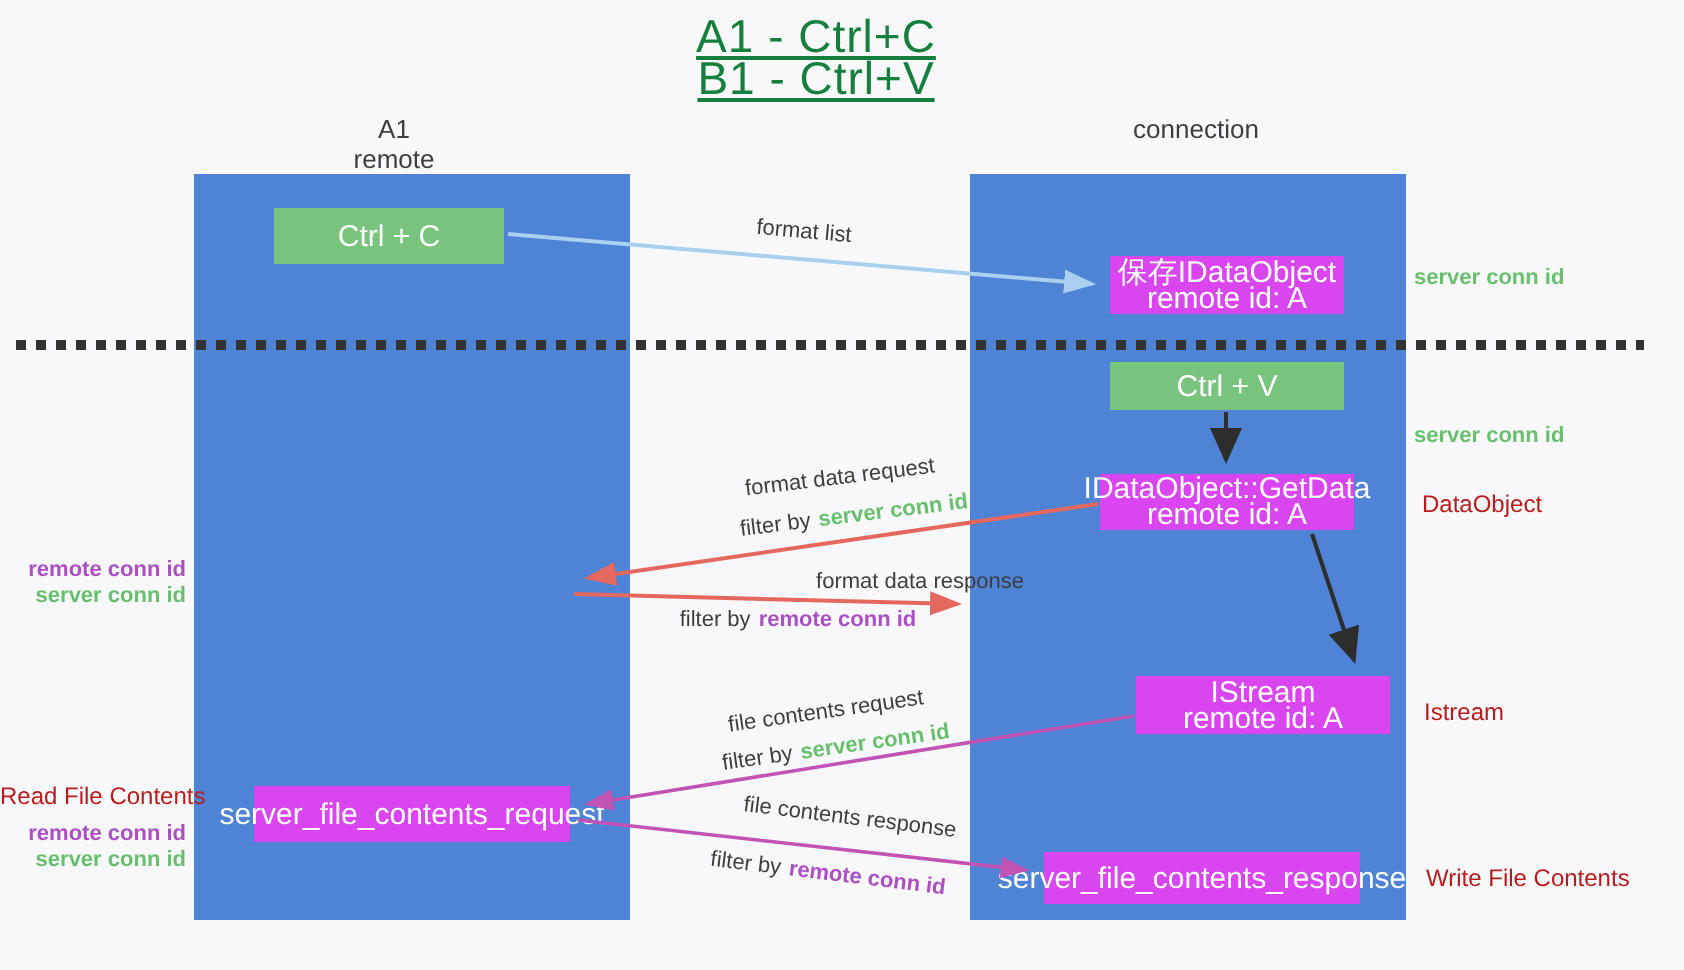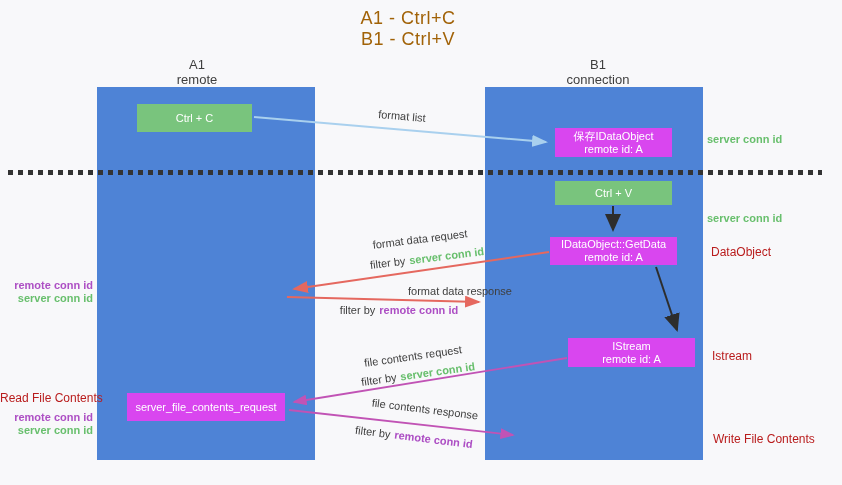--- a/index.html
+++ b/index.html
@@ -1,37 +1,37 @@
 <!DOCTYPE html>
 <html><head>
 <meta charset="utf-8">
 <style>
   html,body{margin:0;padding:0;}
   body{background:#f8f8fa;font-family:"Liberation Sans",sans-serif;}
   .canvas{position:relative;width:842px;height:485px;background:#f8f8fa;overflow:hidden;}
 
   .title{position:absolute;left:308px;top:8px;width:200px;text-align:center;
-         font-size:18px;line-height:21px;color:#a16207;letter-spacing:.5px;}
+         font-size:23px;line-height:21px;color:#15803d;letter-spacing:.5px;text-decoration:underline;}
 
   .col-header{position:absolute;width:140px;text-align:center;font-size:13px;
               line-height:15px;color:#3e3e3e;}
   .col-header.a1{left:127px;top:57px;}
   .col-header.b1{left:528px;top:57px;}
 
   .lane{position:absolute;top:87px;width:218px;height:373px;background:#4e83d6;}
   .lane.a1{left:97px;}
   .lane.b1{left:485px;}
 
   .dotted{position:absolute;left:8px;top:170px;width:814px;height:5px;z-index:6;
           background:repeating-linear-gradient(90deg,#333 0 5px,transparent 5px 10px);}
 
   .arrows{position:absolute;left:0;top:0;z-index:5;pointer-events:none;}
 
   .node{position:absolute;z-index:4;display:flex;flex-direction:column;justify-content:center;
-        align-items:center;text-align:center;color:#fff;font-size:11px;line-height:13px;}
+        align-items:center;text-align:center;color:#fff;font-size:15px;line-height:13px;}
   .node.orange{background:#d946ef;}
   .node.green{background:#79c47d;}
 
   .flabel{position:absolute;z-index:7;white-space:nowrap;font-size:11px;color:#3e3e3e;}
   .rot{transform-origin:center center;}
 
   .side{position:absolute;z-index:7;white-space:nowrap;font-size:11px;}
   .green-t{color:#68bf6d;font-weight:bold;}
   .purple-t{color:#ad4fc4;font-weight:bold;}
   .dark-t{color:#b91c1c;font-size:12px;}
@@ -46,21 +46,20 @@
   <div class="title">
     <div>A1 - Ctrl+C</div>
     <div>B1 - Ctrl+V</div>
   </div>
 
   <div class="col-header a1">
     <div>A1</div>
     <div>remote</div>
   </div>
   <div class="col-header b1">
-    <div>B1</div>
     <div>connection</div>
   </div>
 
   <div class="lane a1"></div>
   <div class="lane b1"></div>
 
   <div class="node green" style="left:137px;top:104px;width:115px;height:28px;">
     <span>Ctrl + C</span>
   </div>
 
@@ -82,20 +81,23 @@
 
   <div class="node orange" style="left:568px;top:338px;width:127px;height:29px;">
     <span>IStream</span>
     <span>remote id: A</span>
   </div>
 
   <div class="node orange" style="left:127px;top:393px;width:158px;height:28px;">
     <span>server_file_contents_request</span>
   </div>
 
+  <div class="node orange" style="left:522px;top:426px;width:158px;height:26px;">
+    <span>server_file_contents_response</span>
+  </div>
 
   <svg class="arrows" width="842" height="485">
     <defs>
       <marker id="mblue" markerWidth="8" markerHeight="6" refX="7" refY="3" orient="auto">
         <path d="M0,0 L8,3 L0,6 Z" fill="#a9d0ee"></path>
       </marker>
       <marker id="mblack" markerWidth="9" markerHeight="8" refX="8" refY="4" orient="auto">
         <path d="M0,0 L9,4 L0,8 Z" fill="#2d2d2d"></path>
       </marker>
       <marker id="mred" markerWidth="8" markerHeight="6" refX="7" refY="3" orient="auto">

